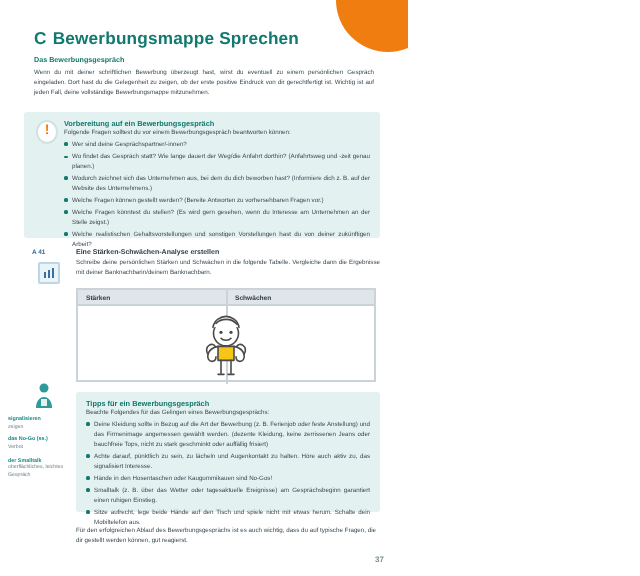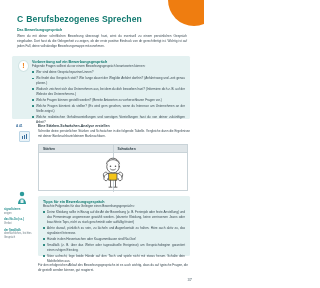--- a/index.html
+++ b/index.html
@@ -130,21 +130,21 @@
   }
 </style>
 </head>
 <body>
 
 <div class="page">
 
   <div class="corner-accent"></div>
 
   <div class="chapter-title">
-    <span class="letter">C</span><span>Berufsbezogenes Sprechen</span>
+    <span class="letter">C</span><span>Bewerbungsmappe Sprechen</span>
   </div>
 
   <div class="intro">
     <div class="intro-h">Das Bewerbungsgespräch</div>
     <div class="intro-p">Wenn du mit deiner schriftlichen Bewerbung überzeugt hast, wirst du eventuell zu einem persönlichen Gespräch eingeladen. Dort hast du die Gelegenheit zu zeigen, ob der erste positive Eindruck von dir gerechtfertigt ist. Wichtig ist auf jeden Fall, deine vollständige Bewerbungsmappe mitzunehmen.</div>
   </div>
 
   <div class="tealbox" id="box1">
     <div class="excl-icon">
       <div class="circle">

